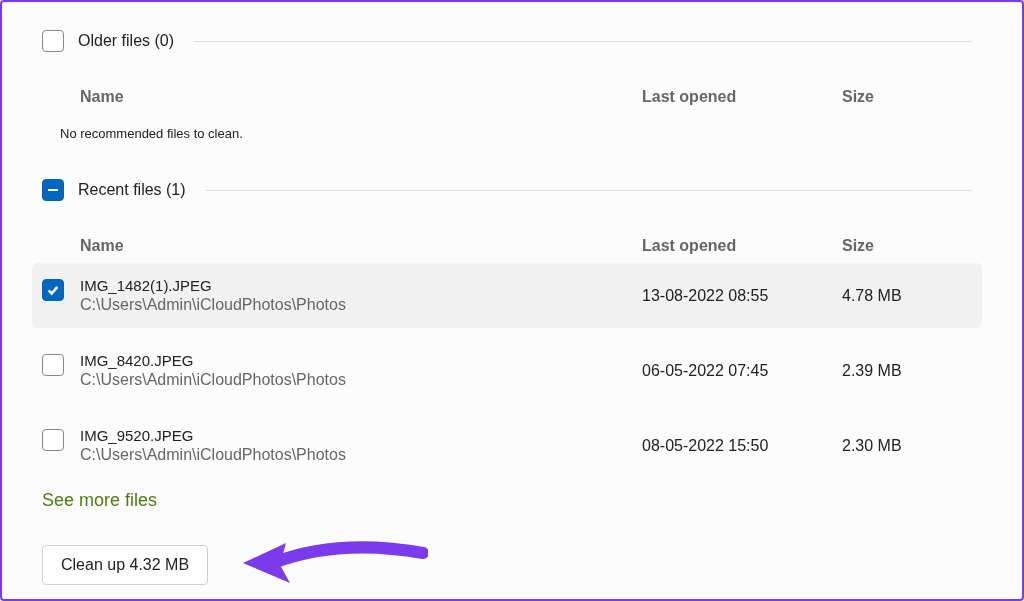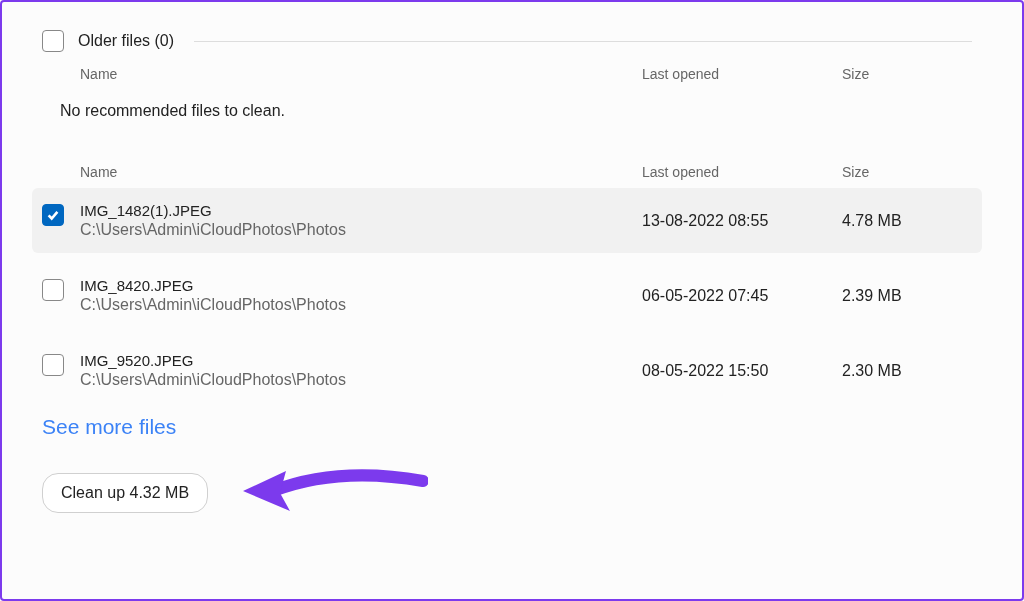--- a/index.html
+++ b/index.html
@@ -65,26 +65,27 @@
       stroke-width: 3;
       fill: none;
     }
     .columns-row {
       display: grid;
       grid-template-columns: 38px 1fr 200px 130px;
       padding: 14px 0 8px 0;
       align-items: center;
     }
     .col-header {
-      font-size: 14px;
+      font-size: 16px;
       color: #666;
-      font-weight: 400;
+      font-weight: 700;
+      margin-top: 22px;
     }
     .empty-msg {
-      font-size: 16px;
+      font-size: 13px;
       color: #222;
       padding: 12px 0 30px 18px;
     }
     .file-row {
       display: grid;
       grid-template-columns: 38px 1fr 200px 130px;
       padding: 14px 10px 14px 10px;
       align-items: center;
       border-radius: 6px;
       margin-left: -10px;
@@ -103,36 +104,36 @@
       color: #666;
       margin-top: 2px;
     }
     .file-meta {
       font-size: 16px;
       color: #222;
     }
     .file-row .checkbox { margin-top: 2px; align-self: start; }
     .spacer { height: 10px; }
     .see-more {
-      font-size: 21px;
-      color: #3b82f6;
+      font-size: 18px;
+      color: #4d7c0f;
       padding: 12px 0 22px 0;
       cursor: pointer;
     }
     .clean-btn-row {
       display: flex;
       align-items: center;
       gap: 30px;
     }
     .clean-btn {
       font-size: 16px;
       color: #222;
       background: #fff;
       border: 1px solid #d0d0d0;
-      border-radius: 16px;
+      border-radius: 4px;
       padding: 10px 18px;
       cursor: pointer;
       font-family: inherit;
     }
     .arrow-annot {
       color: #7c3aed;
     }
     .arrow-annot svg {
       width: 190px;
       height: 60px;
@@ -149,20 +150,25 @@
     <div class="section-header-line"></div>
   </div>
   <div class="columns-row">
     <div></div>
     <div class="col-header">Name</div>
     <div class="col-header">Last opened</div>
     <div class="col-header">Size</div>
   </div>
   <div class="empty-msg">No recommended files to clean.</div>
 
+  <div class="section-header">
+    <div class="checkbox indeterminate"></div>
+    <span class="section-title">Recent files (1)</span>
+    <div class="section-header-line"></div>
+  </div>
   <div class="columns-row">
     <div></div>
     <div class="col-header">Name</div>
     <div class="col-header">Last opened</div>
     <div class="col-header">Size</div>
   </div>
 
   <div class="file-row selected">
     <div class="checkbox checked">
       <svg viewBox="0 0 16 16">

